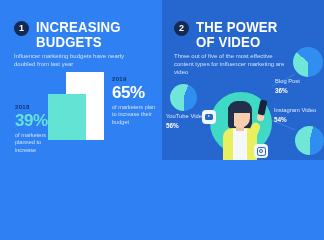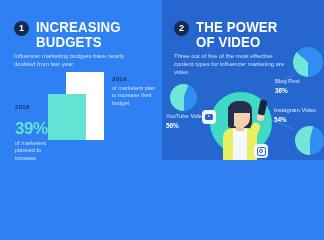--- a/index.html
+++ b/index.html
@@ -36,21 +36,21 @@
   .bar{position:absolute;bottom:0;}
   #bar-2019{left:18px;width:38px;height:68px;background:#ffffff;}
   #bar-2018{left:0px;width:38px;height:46px;background:#62e3d4;}
 
   .stat{position:absolute;}
   .stat-year{font-size:6px;font-weight:bold;color:#17306b;letter-spacing:.3px;}
   .stat-pct{font-weight:bold;line-height:1;letter-spacing:-.5px;}
   .stat-desc{font-size:5.6px;line-height:7.4px;}
 
   #stat-2018{left:15px;top:104px;width:40px;}
-  #stat-2018 .stat-pct{font-size:17px;color:#62e3d4;margin-top:10px;}
+  #stat-2018 .stat-pct{font-size:17px;color:#62e3d4;margin-top:2px;}
   #stat-2018 .stat-desc{color:#cfe1fb;margin-top:3px;}
 
   #stat-2019{left:112px;top:76px;width:48px;}
   #stat-2019 .stat-pct{font-size:17px;color:#ffffff;margin-top:2px;}
   #stat-2019 .stat-desc{color:#cfe1fb;margin-top:3px;}
 
   
   .pie{position:absolute;border-radius:50%;}
   #pie-blog{left:131px;top:47px;width:30px;height:30px;
     background:conic-gradient(from 180deg,#6fe6d8 0 36%,#2f8ef0 36% 100%);}
@@ -123,20 +123,21 @@
     </div>
 
     <div class="stat" id="stat-2018">
       <div class="stat-year">2018</div>
       <div class="stat-pct">39%</div>
       <div class="stat-desc">of marketers planned to increase</div>
     </div>
 
     <div class="stat" id="stat-2019">
       <div class="stat-year">2019</div>
+      <div class="stat-pct">65%</div>
       <div class="stat-desc">of marketers plan to increase their budget</div>
     </div>
   </section>
 
   <section class="panel" id="panel-video">
 
     <div class="head-row" style="left:12px;top:19px;width:140px;">
       <div class="num-badge">2</div>
       <div class="sect-title">THE POWER OF VIDEO</div>
     </div>

